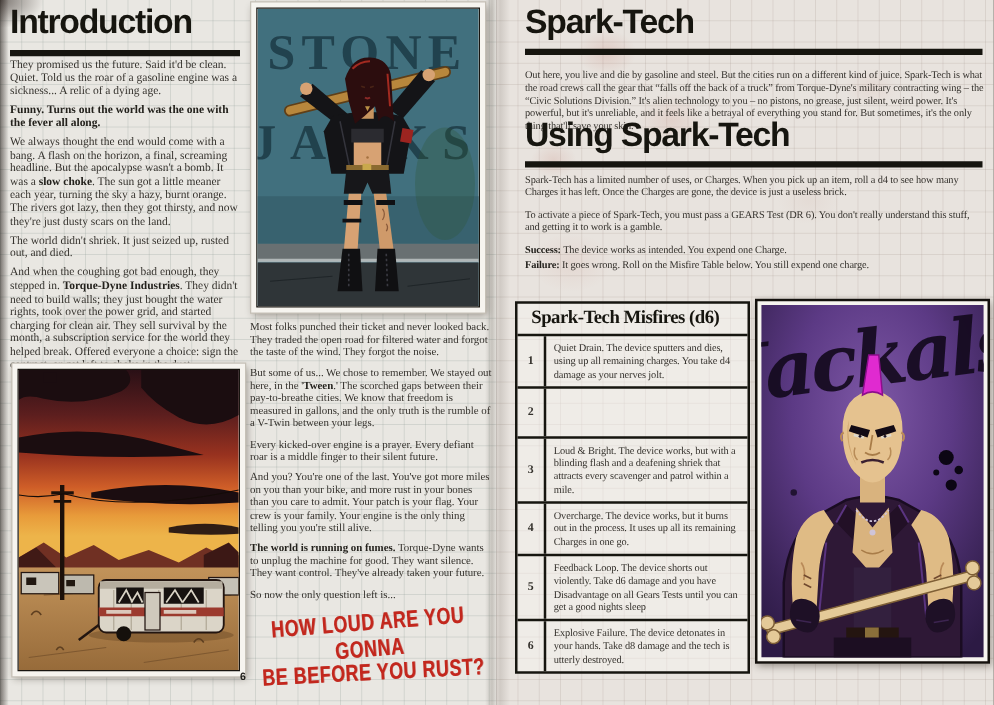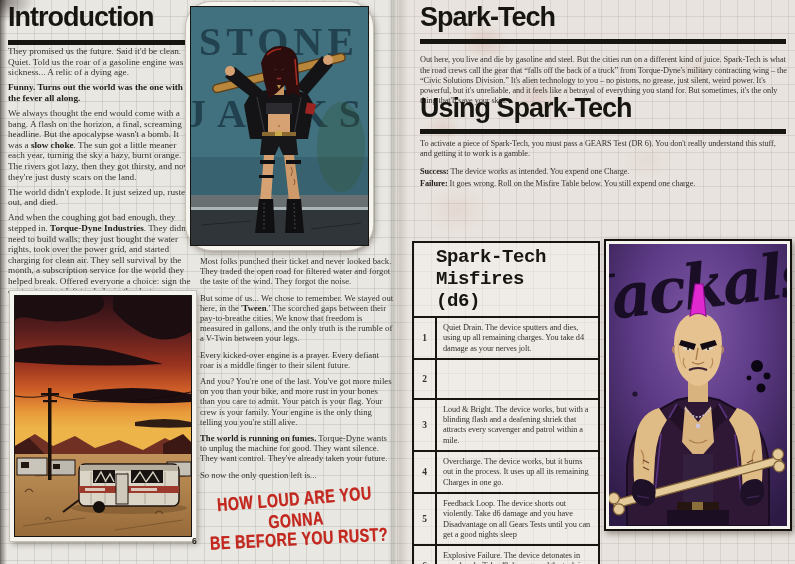--- a/index.html
+++ b/index.html
@@ -54,22 +54,22 @@
     font-family:"Liberation Sans",sans-serif;font-weight:700;color:#c3271d;
     text-shadow:0.6px 0 0 rgba(178,30,22,.55);}
   .hand1{font-size:15px;letter-spacing:.5px;transform:rotate(-4.5deg) scale(.95,1.25);}
   .hand2{font-size:15px;letter-spacing:.5px;margin-top:4px;transform:rotate(-3deg) scale(.95,1.25) translateX(4px);}
 
   .pagenum{position:absolute;font-family:"Liberation Sans",sans-serif;font-weight:700;
     font-size:8.5px;color:#23211d;}
 
   .misfire-table{position:absolute;left:15px;top:241px;width:188px;
     border:2px solid #16150f;background:rgba(248,246,241,.45);box-sizing:border-box;}
-  .mt-header{font-family:Liberation Mono, monospace;font-weight:700;font-size:19px;
-    letter-spacing:-0.4px;color:#16150f;padding:3px 22px 4px;border-bottom:2px solid #16150f;}
+  .mt-header{font-family:Liberation Serif, serif;font-weight:700;font-size:15px;
+    letter-spacing:-0.4px;color:#16150f;padding:3px 11px 4px;border-bottom:2px solid #16150f;}
   .mt-row{display:flex;border-bottom:2px solid #16150f;min-height:38px;}
   .mt-row:last-child{border-bottom:none;}
   .mt-roll{flex:0 0 21px;border-right:2px solid #16150f;display:flex;align-items:center;
     justify-content:center;font-size:9.5px;font-weight:700;}
   .mt-text{padding:5px 5px 4px 6px;font-size:8.3px;line-height:10.3px;letter-spacing:-0.1px;}
 
   .rp-title{position:absolute;left:23px;top:4px;}
   .rp-rule1{position:absolute;left:23px;top:39px;width:366px;}
   .rp-intro{position:absolute;left:23px;top:47px;width:368px;}
   .rp-h2{position:absolute;left:23px;top:95px;}
@@ -87,25 +87,25 @@
 
   <div class="page left">
 
     <div class="h1 lp-title">Introduction</div>
     <div class="rule lp-rule"></div>
 
     <div class="col1">
         <p class="para">They promised us the future. Said it'd be clean. Quiet. Told us the roar of a gasoline engine was a sickness... A relic of a dying age.</p>
         <p class="para"><b>Funny. Turns out the world was the one with the fever all along.</b></p>
         <p class="para">We always thought the end would come with a bang. A flash on the horizon, a final, screaming headline. But the apocalypse wasn't a bomb. It was a <b>slow choke</b>. The sun got a little meaner each year, turning the sky a hazy, burnt orange. The rivers got lazy, then they got thirsty, and now they're just dusty scars on the land.</p>
-        <p class="para">The world didn't explode. It just seized up, rusted out, and died.</p>
+        <p class="para">The world didn't shriek. It just seized up, rusted out, and died.</p>
         <p class="para">And when the coughing got bad enough, they stepped in. <b>Torque-Dyne Industries</b>. They didn't need to build walls; they just bought the water rights, took over the power grid, and started charging for clean air. They sell survival by the month, a subscription service for the world they helped break. Offered everyone a choice: sign the contract, or get left to choke in the dust.</p>
       </div>
 
-    <div class="art-frame" style="left:186px;top:2px;border-radius:25px;">
+    <div class="art-frame" style="left:201px;top:2px;">
       <svg width="177" height="238" viewBox="0 0 177 238">
         <rect width="177" height="238" fill="#41707e"></rect>
         <rect y="150" width="177" height="38" fill="#38626f"></rect>
         <text x="88" y="48" text-anchor="middle" font-family="Liberation Serif, serif" font-weight="bold" font-size="40" letter-spacing="5" fill="#20404c" opacity=".95">STONE</text>
         <text x="88" y="120" text-anchor="middle" font-family="Liberation Serif, serif" font-weight="bold" font-size="40" letter-spacing="11" fill="#1f3d49" opacity=".9">JACKS</text>
         <ellipse cx="150" cy="140" rx="24" ry="45" fill="#2f5530" opacity=".28"></ellipse>
         <rect y="188" width="177" height="14" fill="#697072"></rect>
         <rect y="200" width="177" height="3" fill="#c8cdcf" opacity=".75"></rect>
         <rect y="203" width="177" height="35" fill="#2f3538"></rect>
         <path d="M10,218 L60,214 M120,222 L170,216" stroke="#1f2528" stroke-width="1" fill="none"></path>
@@ -233,20 +233,21 @@
     <div class="h1 rp-title">Spark-Tech</div>
     <div class="rule rp-rule1"></div>
 
     <p class="rp-intro rp-body">Out here, you live and die by gasoline and steel. But the cities run on a different kind of juice. Spark-Tech is what the road crews call the gear that “falls off the back of a truck” from Torque-Dyne's military contracting wing – the “Civic Solutions Division.” It's alien technology to you – no pistons, no grease, just silent, weird power. It's powerful, but it's unreliable, and it feels like a betrayal of everything you stand for. But sometimes, it's the only thing that'll save your skin.</p>
 
     <div class="h1 rp-h2">Using Spark-Tech</div>
     <div class="rule rp-rule2"></div>
 
     <div class="rp-paras">
       <div>
+          <p class="para">Spark-Tech has a limited number of uses, or Charges. When you pick up an item, roll a d4 to see how many Charges it has left. Once the Charges are gone, the device is just a useless brick.</p>
           <p class="para">To activate a piece of Spark-Tech, you must pass a GEARS Test (DR 6). You don't really understand this stuff, and getting it to work is a gamble.</p>
         </div>
       <div>
           <p class="result-line"><b>Success:</b> The device works as intended. You expend one Charge.</p>
           <p class="result-line"><b>Failure:</b> It goes wrong. Roll on the Misfire Table below. You still expend one charge.</p>
         </div>
     </div>
 
     <div class="misfire-table">
       <div class="mt-header">Spark-Tech Misfires (d6)</div>

